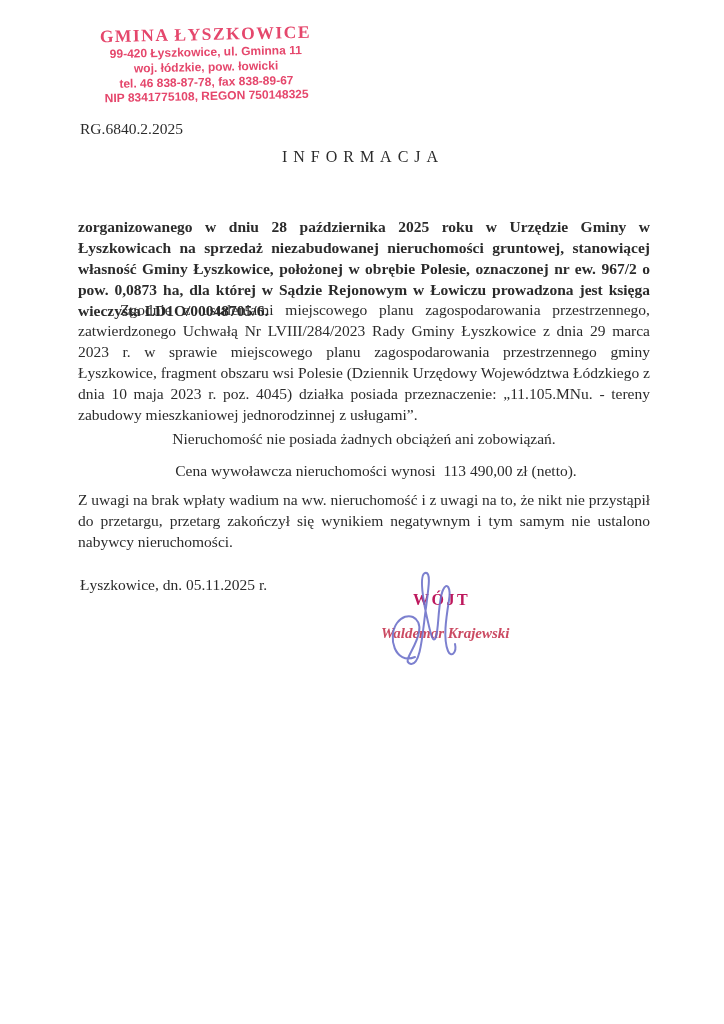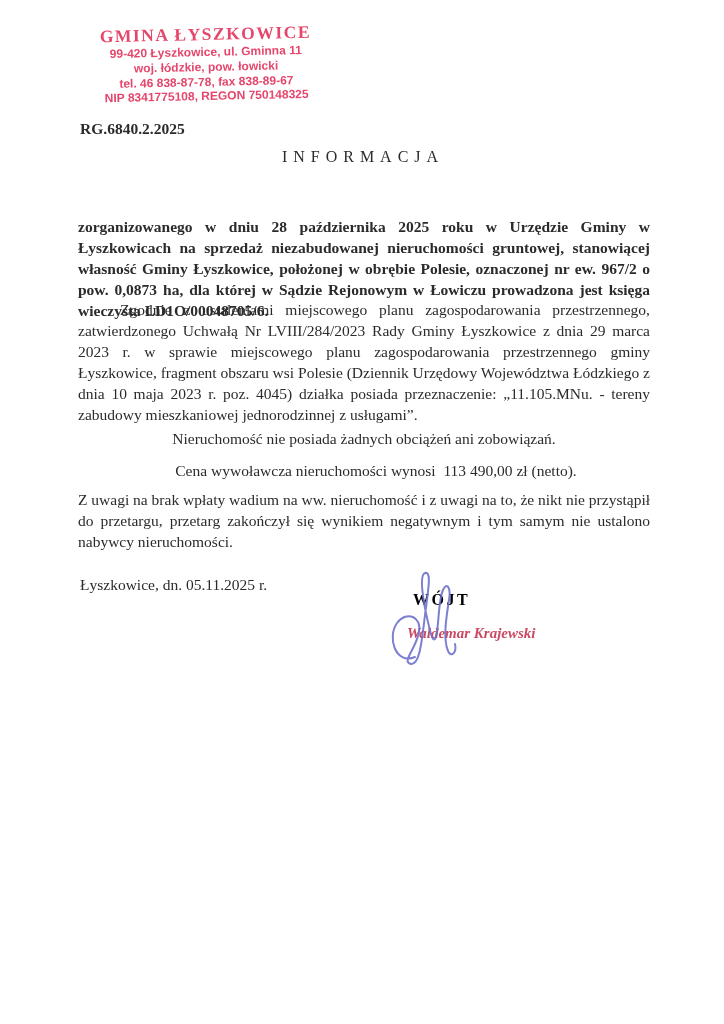--- a/index.html
+++ b/index.html
@@ -40,21 +40,20 @@
     font-size: 12px;
     white-space: nowrap;
   }
 
   
   .ref-number {
     position: absolute;
     left: 80px;
     top: 120px;
     font-size: 15.5px;
-    font-weight: bold;
   }
   .doc-title {
     position: absolute;
     left: 78px;
     top: 148px;
     width: 570px;
     text-align: center;
     font-size: 16px;
     letter-spacing: 6px;
   }
@@ -144,22 +143,22 @@
 
   <p class="para p1">zorganizowanego w dniu 28 października 2025 roku w Urzędzie Gminy w Łyszkowicach na sprzedaż niezabudowanej nieruchomości gruntowej, stanowiącej własność Gminy Łyszkowice, położonej w obrębie Polesie, oznaczonej nr ew. 967/2 o pow. 0,0873 ha, dla której w Sądzie Rejonowym w Łowiczu prowadzona jest księga wieczysta LD1O/00048705/6.</p>
   <p class="para p2 indent">Zgodnie z ustaleniami miejscowego planu zagospodarowania przestrzennego, zatwierdzonego Uchwałą Nr LVIII/284/2023 Rady Gminy Łyszkowice z dnia 29 marca 2023 r. w sprawie miejscowego planu zagospodarowania przestrzennego gminy Łyszkowice, fragment obszaru wsi Polesie (Dziennik Urzędowy Województwa Łódzkiego z dnia 10 maja 2023 r. poz. 4045) działka posiada przeznaczenie: „11.105.MNu. - tereny zabudowy mieszkaniowej jednorodzinnej z usługami”.</p>
   <p class="para p3 single">Nieruchomość nie posiada żadnych obciążeń ani zobowiązań.</p>
   <p class="para p4 single">Cena wywoławcza nieruchomości wynosi  113 490,00 zł (netto).</p>
   <p class="para p5">Z uwagi na brak wpłaty wadium na ww. nieruchomość i z uwagi na to, że nikt nie przystąpił do przetargu, przetarg zakończył się wynikiem negatywnym i tym samym nie ustalono nabywcy nieruchomości.</p>
 
   <div class="date-line">Łyszkowice, dn. 05.11.2025 r.</div>
 
   <div class="signature-block">
-    <div class="wojt-title" style="color:#000000;">WÓJT</div>
-    <div class="signer-name" style="color:#cb4a62;margin-left:26px;">Waldemar Krajewski</div>
+    <div class="wojt-title" style="color:#be185d;">WÓJT</div>
+    <div class="signer-name" style="color:#cb4a62;">Waldemar Krajewski</div>
     <svg class="signature-ink" viewBox="0 0 86 104" xmlns="http://www.w3.org/2000/svg">
       <path d="M 28 90
                C 8 98, 0 70, 10 56
                C 20 43, 35 50, 32 65
                C 29 82, 14 95, 24 97
                C 33 98, 35 72, 38 48
                C 41 24, 45 4, 38 6
                C 32 8, 36 34, 41 55
                C 44 68, 46 77, 49 70
                C 52 60, 51 34, 56 23

